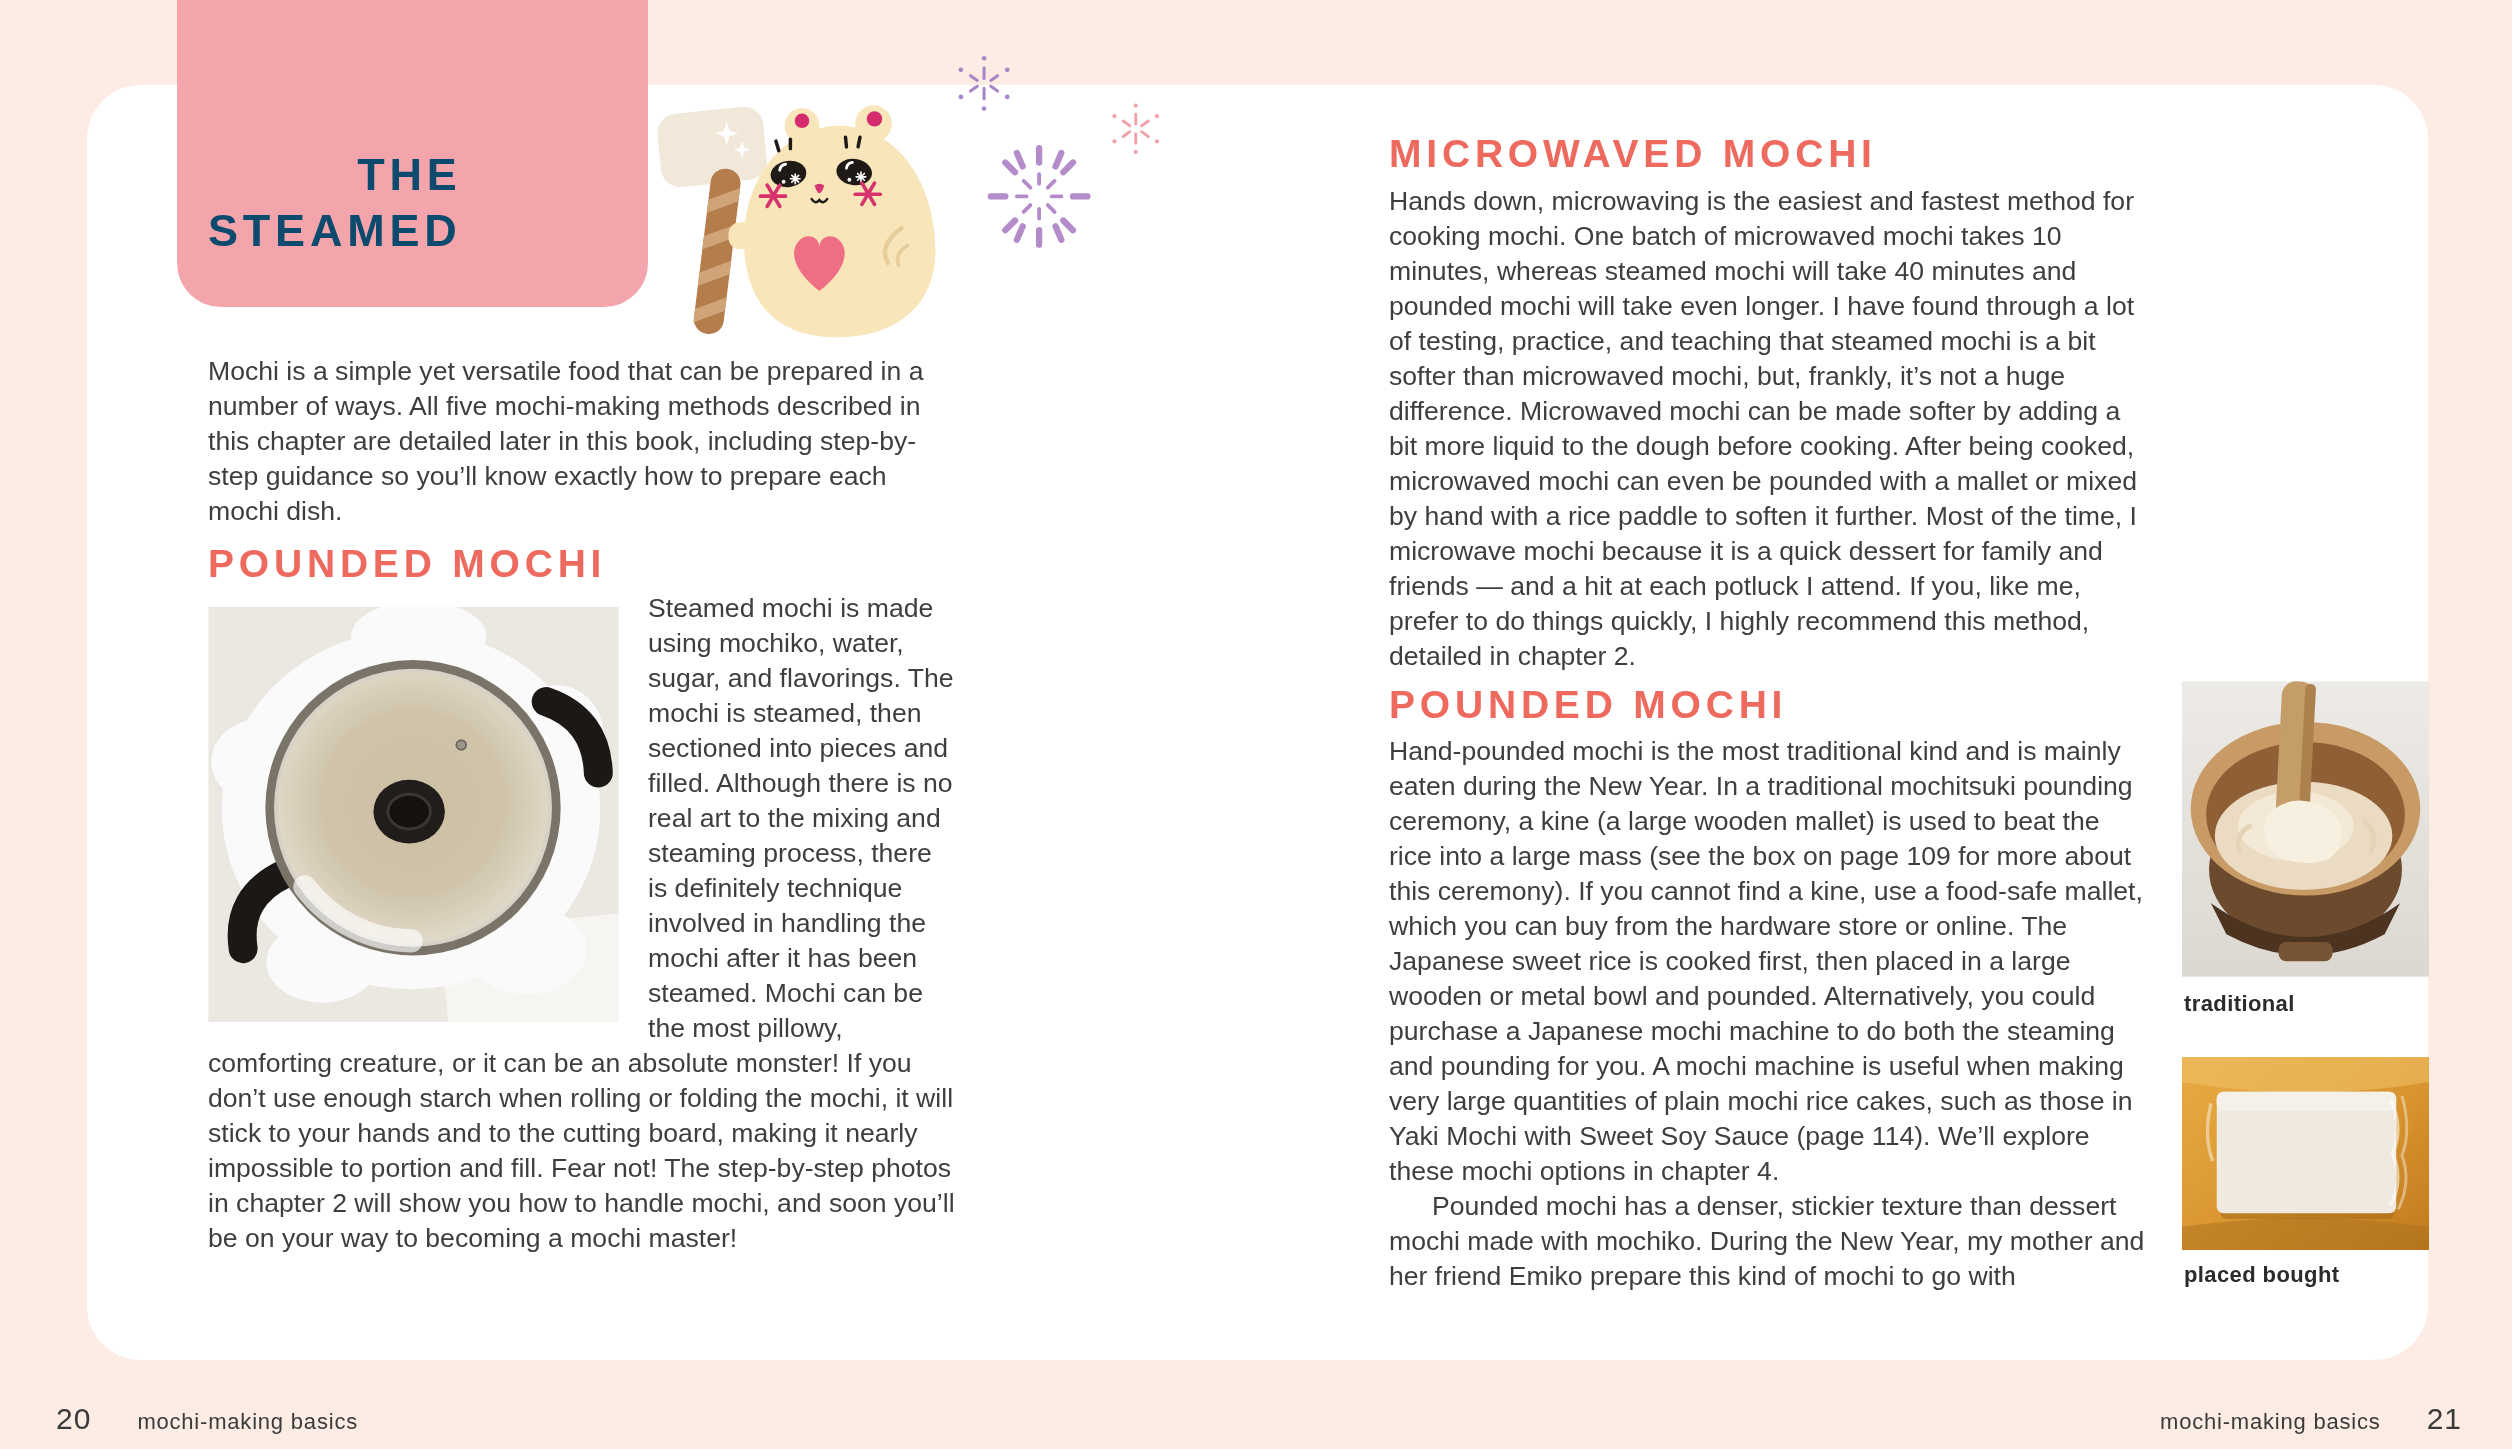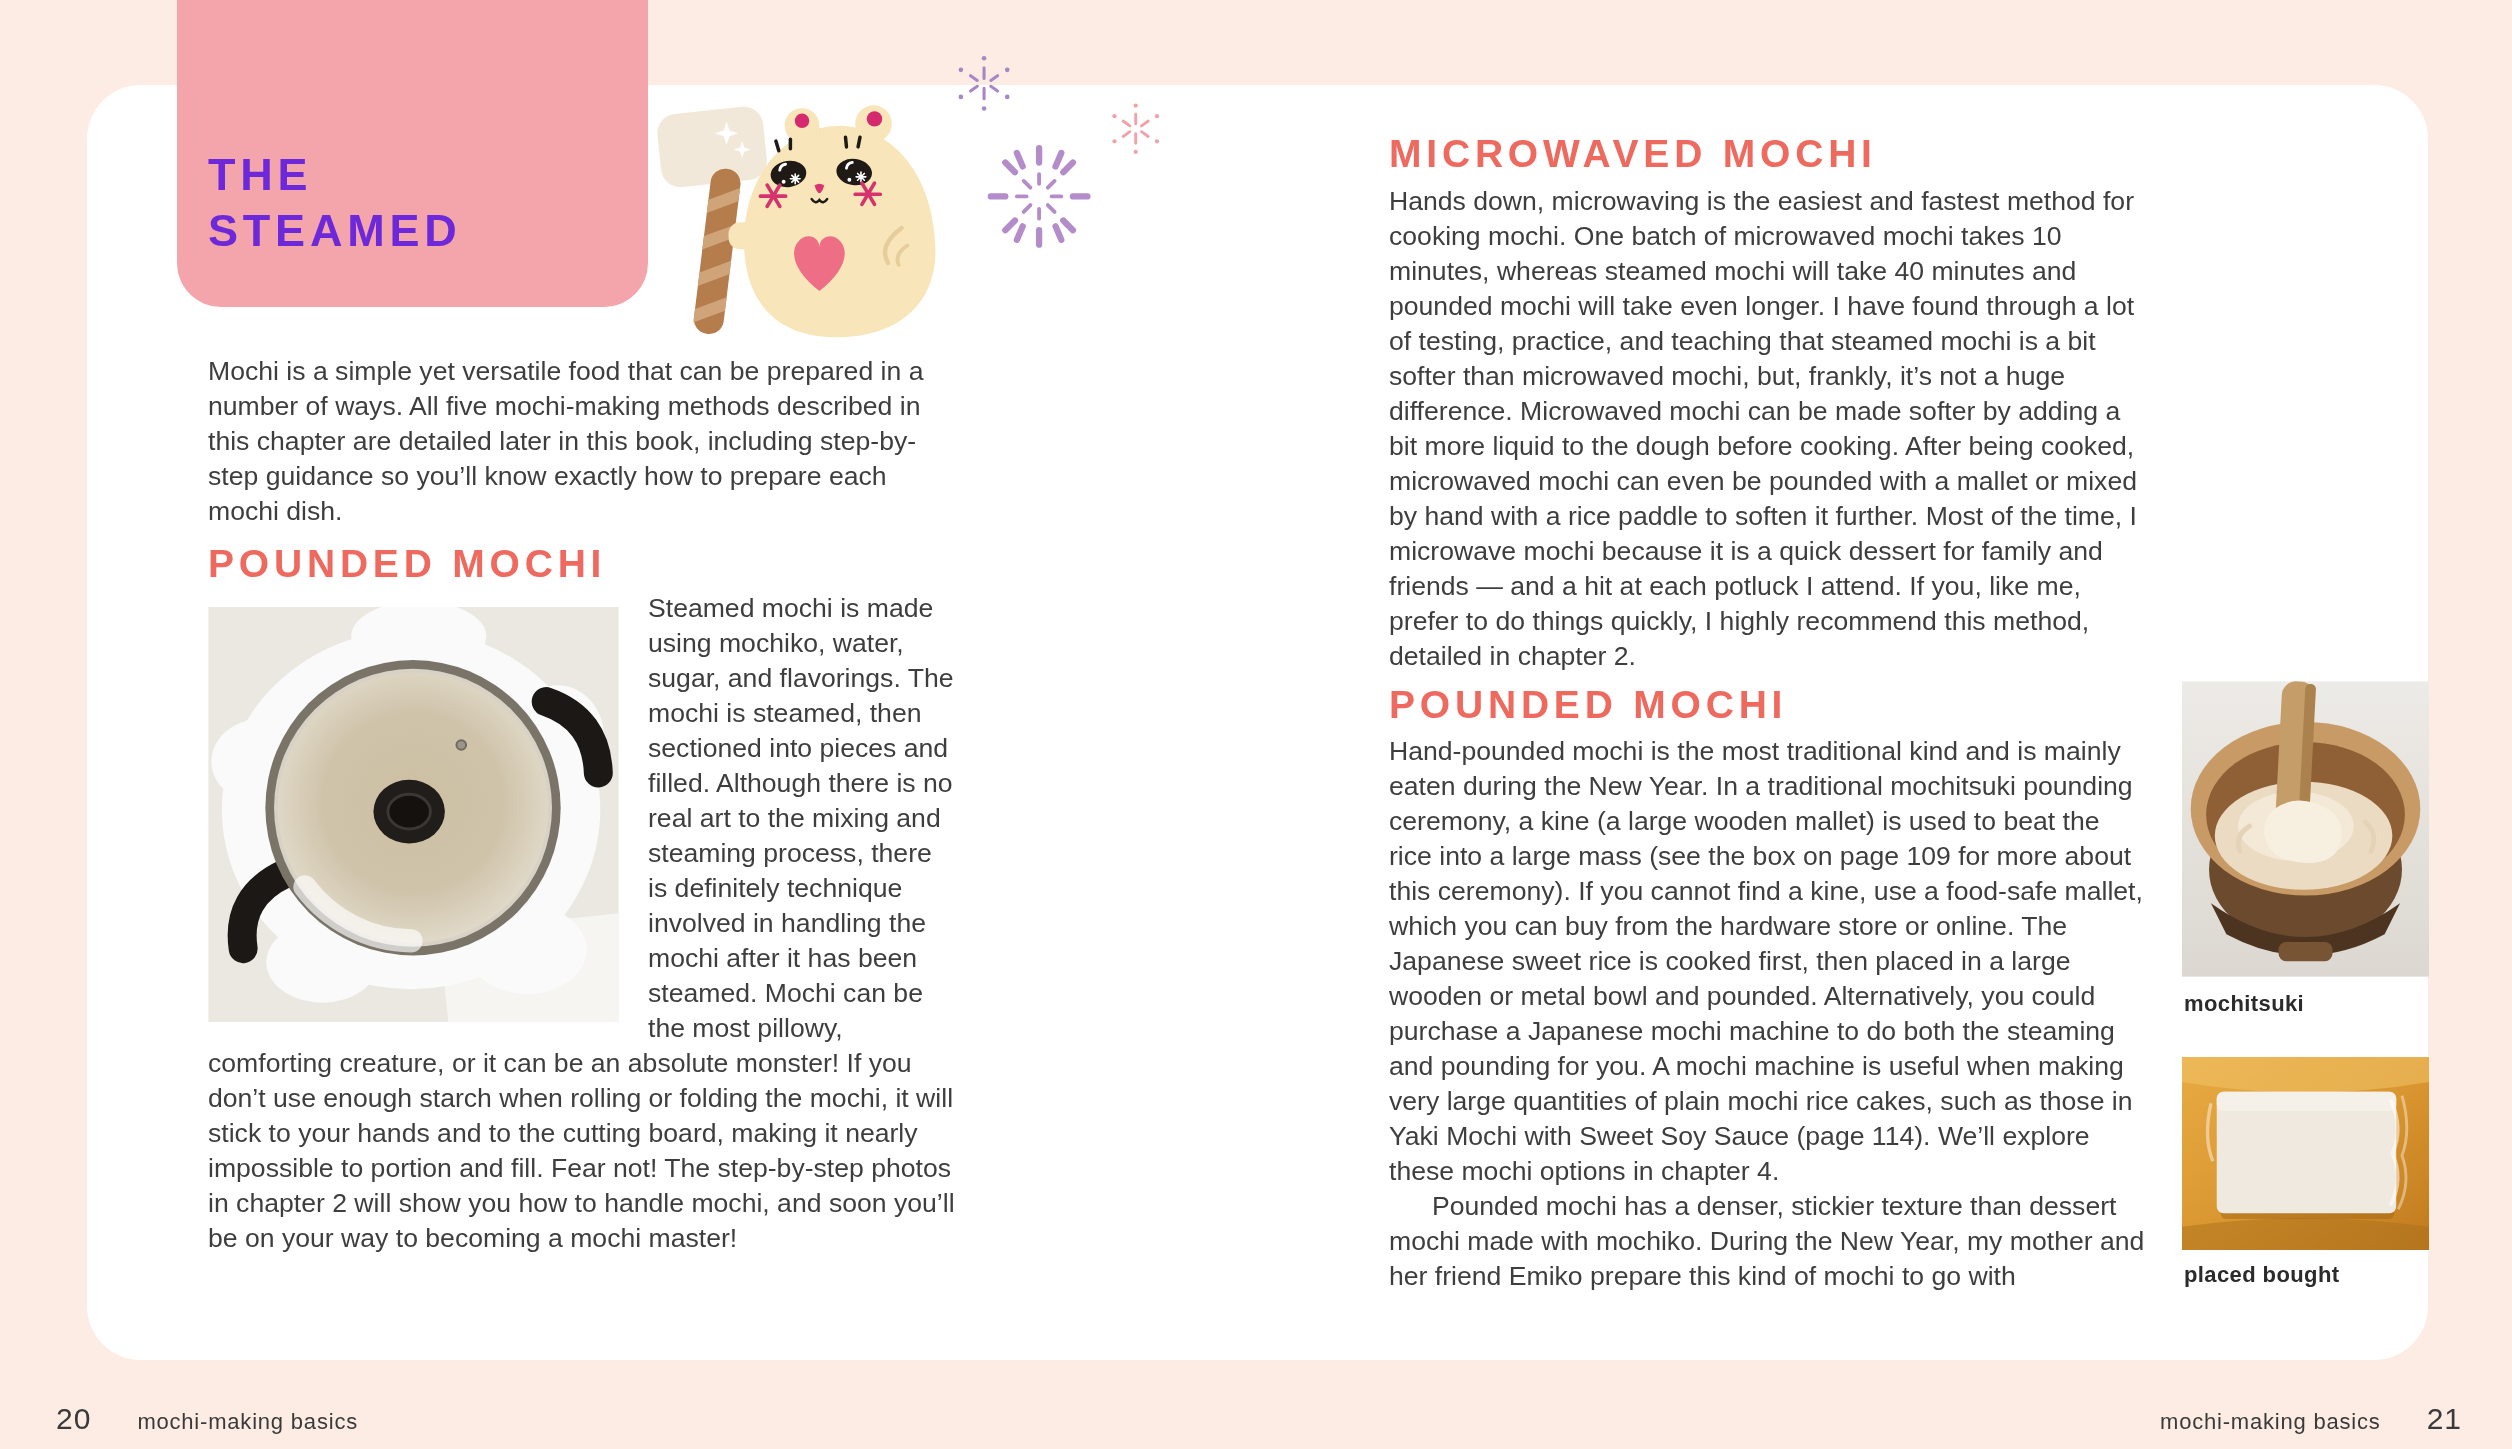--- a/index.html
+++ b/index.html
@@ -18,22 +18,22 @@
   
   .title-block{
     position:absolute;left:177px;top:0;
     width:471px;height:307px;
     background:#f4a4ab;
     border-radius:0 0 44px 44px;
     z-index:3;
   }
   .title-block .title-text{
     position:absolute;left:31px;top:147px;
-    color:#6d28d9;font-weight:bold;
-    font-size:45px;line-height:56px;letter-spacing:4.8px;
+    color:#0c4a6e;font-weight:bold;
+    font-size:45px;line-height:56px;letter-spacing:4.8px;text-align:right;
   }
   
   .body-copy{
     color:#3f3e3e;font-size:26.6px;line-height:35px;letter-spacing:0px;
     margin:0;
   }
   h2.section-heading{
     position:absolute;margin:0;
     color:#ee6a5f;font-size:39px;line-height:46px;
     font-weight:bold;letter-spacing:4.8px;
@@ -250,21 +250,21 @@
     <ellipse cx="126" cy="160" rx="92" ry="56" fill="#eadbc2"></ellipse>
     <ellipse cx="118" cy="150" rx="60" ry="36" fill="#f3e9d6"></ellipse>
     <g>
       <rect x="100" y="0" width="34" height="162" rx="15" fill="#c49d69" transform="rotate(3 117 80)"></rect>
       <rect x="124" y="2" width="11" height="156" rx="5" fill="#ab814d" transform="rotate(3 117 80)"></rect>
     </g>
     <path d="M96 132 q26 -18 58 2 q16 12 10 34 q-6 22 -38 20 q-34 -2 -40 -26 q-4 -18 10 -30 z" fill="#f7f0e1"></path>
     <path d="M70 150 q-16 10 -10 26" stroke="#e4d3b6" stroke-width="5" fill="none" stroke-linecap="round"></path>
     <path d="M190 146 q14 12 6 30" stroke="#e4d3b6" stroke-width="5" fill="none" stroke-linecap="round"></path>
   </svg>
-  <p class="photo-caption caption-traditional">mochitsuki</p>
+  <p class="photo-caption caption-traditional">traditional</p>
 
   <svg class="side-photo photo-store" viewBox="0 0 256 200">
     <defs>
       <linearGradient id="bgstore" x1="0" y1="0" x2="1" y2="1">
         <stop offset="0%" stop-color="#e8ab44"></stop>
         <stop offset="55%" stop-color="#d9952f"></stop>
         <stop offset="100%" stop-color="#c07a1e"></stop>
       </linearGradient>
     </defs>
     <rect width="256" height="200" fill="url(#bgstore)"></rect>

